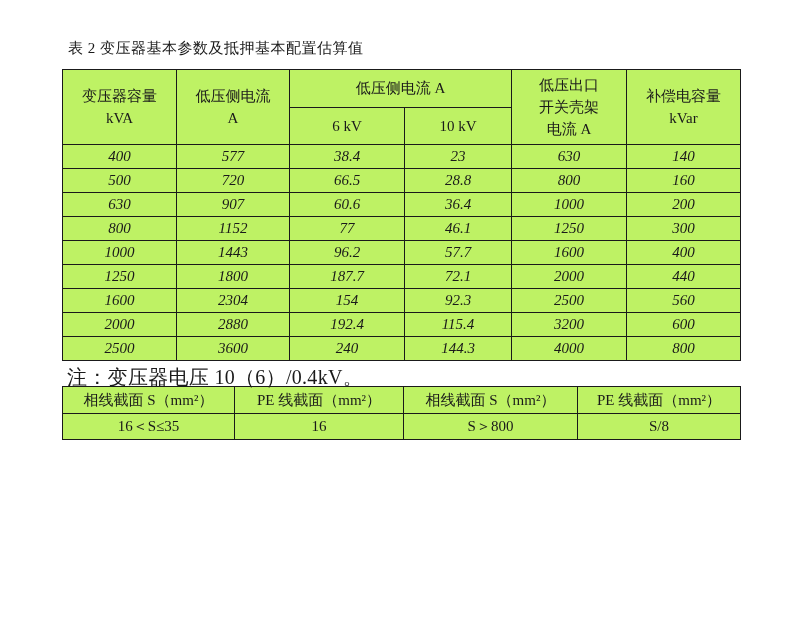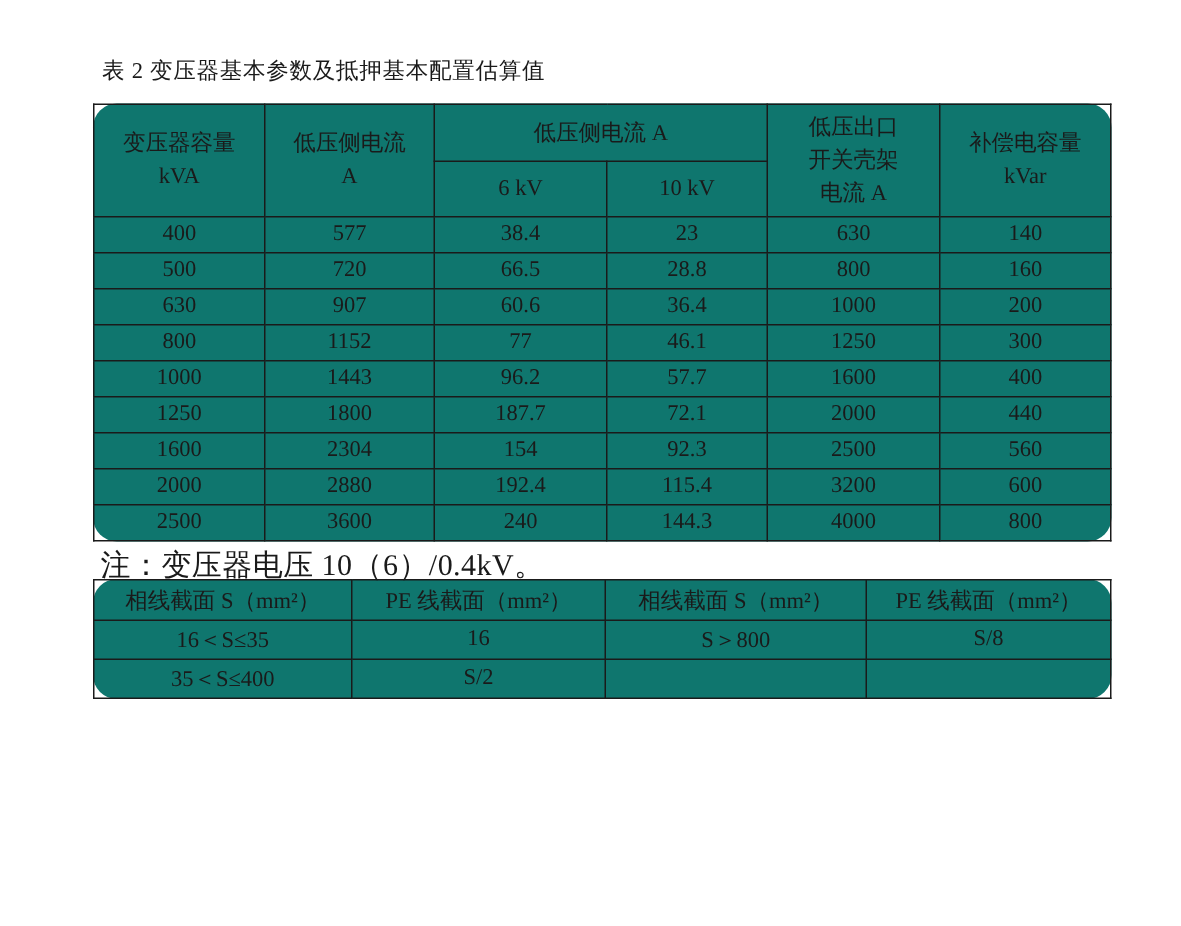--- a/index.html
+++ b/index.html
@@ -7,30 +7,30 @@
     width:787px;height:617px;background:#ffffff;
     color:#1a1a1a;
     font-family:"Liberation Serif","DejaVu Serif",serif;
     -webkit-font-smoothing:antialiased;
   }
   .page{padding:38px 0 0 37px;box-sizing:border-box;width:787px;height:617px;margin-left:25px;}
   .tbl-title{
     font-size:15px;line-height:20px;margin:0 0 11px 6px;
     letter-spacing:.5px;
   }
-  table{border-collapse:collapse;table-layout:fixed;width:678px;background:#0f766e;border-radius:16px;}
+  table{border-collapse:collapse;table-layout:fixed;width:678px;background:#bef264;}
   th,td{
     border:1px solid #1a1a1a;
     text-align:center;vertical-align:middle;
     font-weight:normal;font-size:15px;padding:0 2px;box-sizing:border-box;
     overflow:hidden;
   }
   .t2 .hrow1 th{height:38px;}
   .t2 .hrow2 th{height:37px;}
-  .t2 td{height:24px;}
+  .t2 td{height:24px;font-style:italic;}
   .hdr-multiline{white-space:pre-line;line-height:22px;}
   .note{font-size:20px;line-height:17px;margin:8px 0 0 5px;letter-spacing:.3px;}
   .title-gap{margin-top:30px;margin-bottom:9px;}
   .t3 .hrow th{height:27px;text-align:center;}
   .t3 td{height:26px;}
 </style>
 </head>
 <body>
 
 <div class="page">
@@ -154,22 +154,16 @@
       <th>PE 线截面（mm²）</th>
       <th>相线截面 S（mm²）</th>
       <th>PE 线截面（mm²）</th>
     </tr>
     <tr>
       <td>16＜S≤35</td>
       <td>16</td>
       <td>S＞800</td>
       <td>S/8</td>
     </tr>
-    <tr>
-      <td>35＜S≤400</td>
-      <td>S/2</td>
-      <td></td>
-      <td></td>
-    </tr>
   </tbody>
     </table>
 
 </div>
 
 </body></html>

